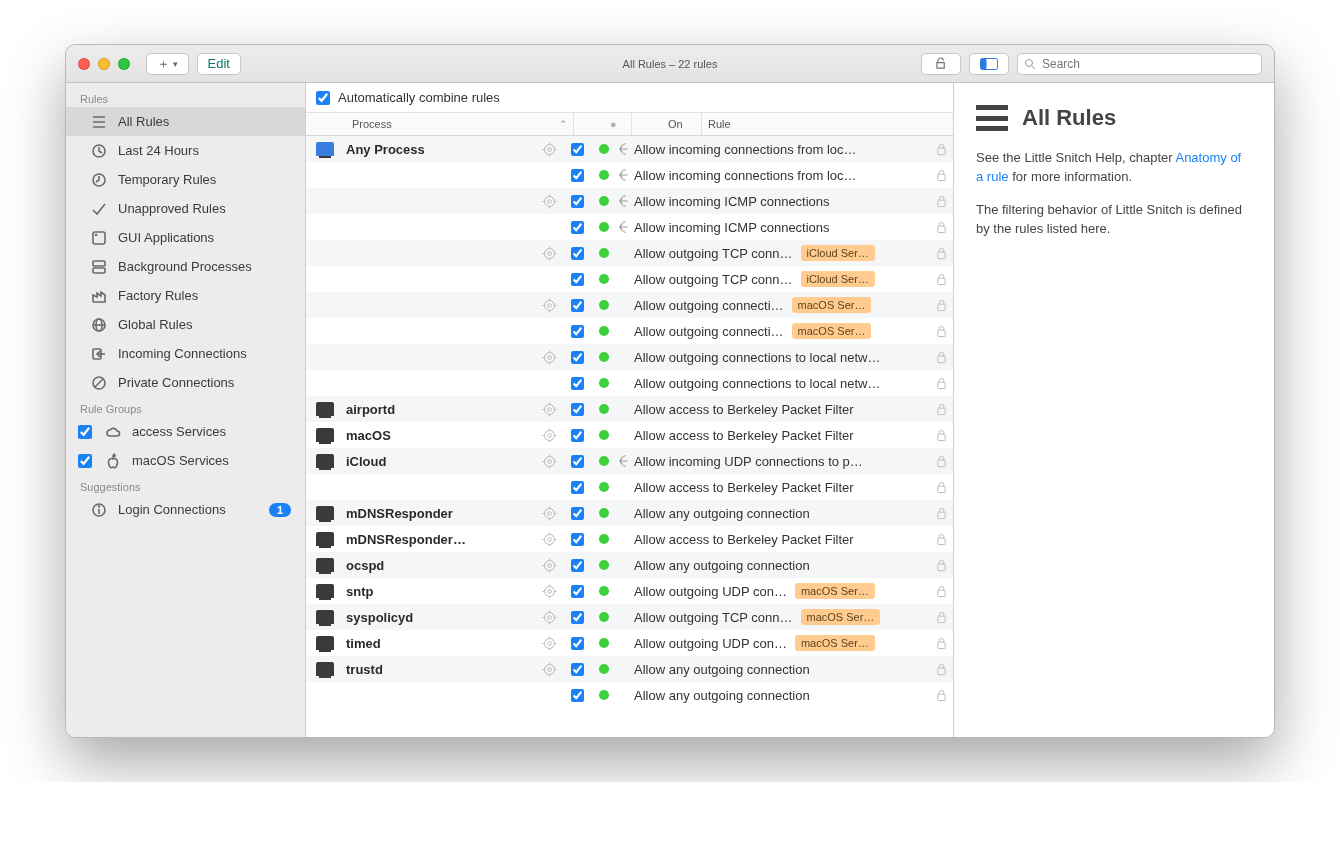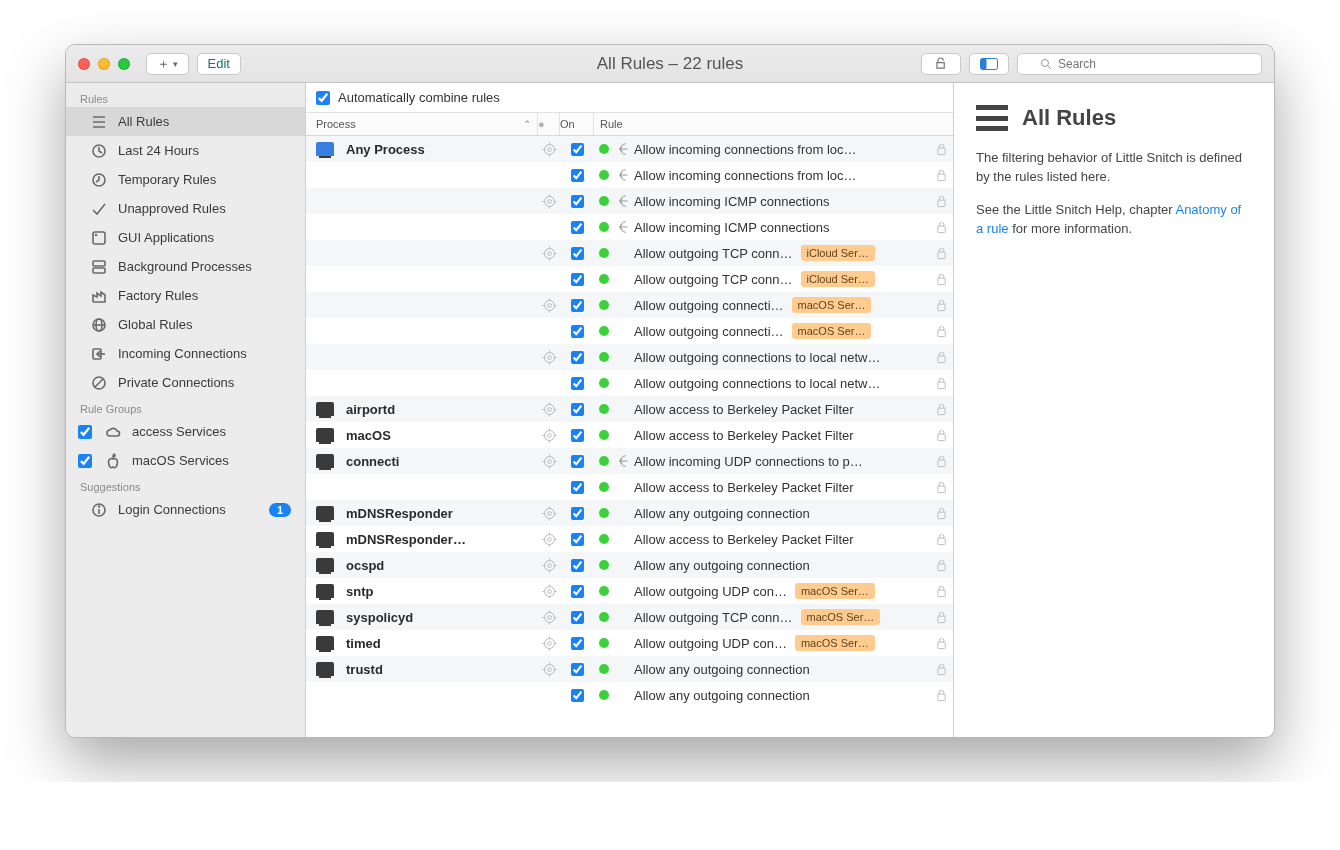--- a/index.html
+++ b/index.html
@@ -18,23 +18,23 @@
     height: 38px; background: linear-gradient(#ececec,#e3e3e3);
     border-bottom: 1px solid #c5c5c5;
     display: flex; align-items: center; padding: 0 12px; gap: 8px;
     position: relative;
   }
   .traffic { display:flex; gap:8px; }
   .dot { width:12px; height:12px; border-radius:50%; border:0.5px solid rgba(0,0,0,0.15); }
   .dot.red{background:#ff5f57;} .dot.yellow{background:#febc2e;} .dot.green{background:#28c840;}
   .tb-btn { height:22px; min-width:40px; padding:0 10px; background:#fff; border:1px solid #c8c8c8; border-radius:5px; display:flex; align-items:center; justify-content:center; color:#666; font-size:13px; cursor:pointer; }
   .tb-btn.disabled{ color:#0f766e; }
-  .titlebar .title{ position:absolute; left:0; right:0; text-align:center; font-size:17px; color:#555; pointer-events:none;}
+  .titlebar .title{ position:absolute; left:0; right:0; text-align:center; font-size:11px; color:#555; pointer-events:none;}
   .titlebar .right{ margin-left:auto; display:flex; gap:8px; align-items:center; }
-  .searchbox{ width:245px; height:22px; border:1px solid #c8c8c8; border-radius:5px; background:#fff; display:flex; align-items:center; padding:0 22px; gap:6px; color:#9a9a9a; }
+  .searchbox{ width:245px; height:22px; border:1px solid #c8c8c8; border-radius:5px; background:#fff; display:flex; align-items:center; padding:0 6px; gap:6px; color:#9a9a9a; }
   .searchbox input{ border:none; outline:none; flex:1; font-size:12px; background:transparent; }
 
   
   .body { flex:1; display:flex; overflow:hidden; }
 
   
   .sidebar{ width:240px; background:#ececec; border-right:1px solid #cfcfcf; display:flex; flex-direction:column; padding-top:4px; }
   .side-section-header{ font-size:11px; color:#8a8a8a; padding:6px 14px 2px; }
   .side-item{ display:flex; align-items:center; gap:10px; height:29px; padding:0 14px 0 24px; cursor:pointer; color:#3a3a3a; }
   .side-item.selected{ background:#d8d8d8; font-weight:500; }
@@ -48,21 +48,21 @@
   .center{ flex:1; background:#fff; display:flex; flex-direction:column; border-right:1px solid #cfcfcf; min-width:0; }
   .combine-bar{ height:30px; display:flex; align-items:center; gap:8px; padding:0 10px; border-bottom:1px solid #e1e1e1; background:#fff; }
   .combine-bar .chk{ accent-color:#1a82f7; }
 
   .table-head{ height:23px; display:flex; align-items:center; border-bottom:1px solid #d7d7d7; background:#fbfbfb; font-size:11px; color:#555; user-select:none; }
   .col-process{ width:232px; padding-left:10px; display:flex; align-items:center; gap:6px; }
   .col-proc-sort{ margin-left:auto; margin-right:6px; font-size:9px; color:#777; }
   .col-dot{ width:22px; text-align:center; color:#b0b0b0; }
   .col-on{ width:34px; }
   .col-rule{ flex:1; padding-left:6px; }
-  .th-border{ border-right:1px solid #e2e2e2; height:100%; display:flex; align-items:center; }
+  .th-border{ border-right:1px solid #e2e2e2; height:100%; display:flex; align-items:center;margin-left:36px; }
 
   .rows{ flex:1; overflow:auto; }
   .row{ height:26px; display:flex; align-items:center; font-size:13px; }
   .row.stripe{ background:#f5f6f7; }
   .proc-cell{ width:232px; display:flex; align-items:center; gap:12px; padding-left:10px; }
   .proc-icon{ width:18px; height:14px; background:#3a3a3a; border-radius:2px 2px 0 0; position:relative; }
   .proc-icon::after{ content:""; position:absolute; left:3px; right:3px; bottom:-2px; height:2px; background:#3a3a3a; }
   .proc-icon.blue{ background:#3a7de0; }
   .proc-name{ font-weight:700; color:#2a2a2a; white-space:nowrap; overflow:hidden; text-overflow:ellipsis; }
   .gear-cell{ width:22px; display:flex; justify-content:center; color:#b8b8b8; }
@@ -546,21 +546,21 @@
             </div>
             <div class="lock-cell">
               <svg class="lock" viewBox="0 0 11 14" fill="none">
                 <use href="#i-lock"></use>
               </svg>
             </div>
           </div>
           <div class="row stripe">
             <div class="proc-cell">
               <span class="proc-icon"></span>
-              <span class="proc-name">connecti</span>
+              <span class="proc-name">iCloud</span>
             </div>
             <div class="gear-cell">
               <svg class="gear" viewBox="0 0 15 15" fill="none">
                 <use href="#i-gear-sm"></use>
               </svg>
             </div>
             <div class="on-cell">
               <input type="checkbox" checked="" style="">
             </div>
             <div class="dot-cell">
@@ -808,24 +808,24 @@
 
     <div class="info">
       <div class="info-title-row">
         <div class="info-icon">
             <span></span>
             <span></span>
             <span></span>
           </div>
         <div class="info-title">All Rules</div>
       </div>
-      <p>The filtering behavior of Little Snitch is defined by the rules listed here.</p>
       <p>
         <span>See the Little Snitch Help, chapter </span><a href="#">Anatomy of a rule</a><span> for more information.</span>
       </p>
+      <p>The filtering behavior of Little Snitch is defined by the rules listed here.</p>
     </div>
 
   </div>
 </div>
 
 <svg width="0" height="0" style="position:absolute">
   <defs>
     <g id="i-list">
         <line x1="2" y1="3" x2="14" y2="3"></line>
         <line x1="2" y1="8" x2="14" y2="8"></line>

